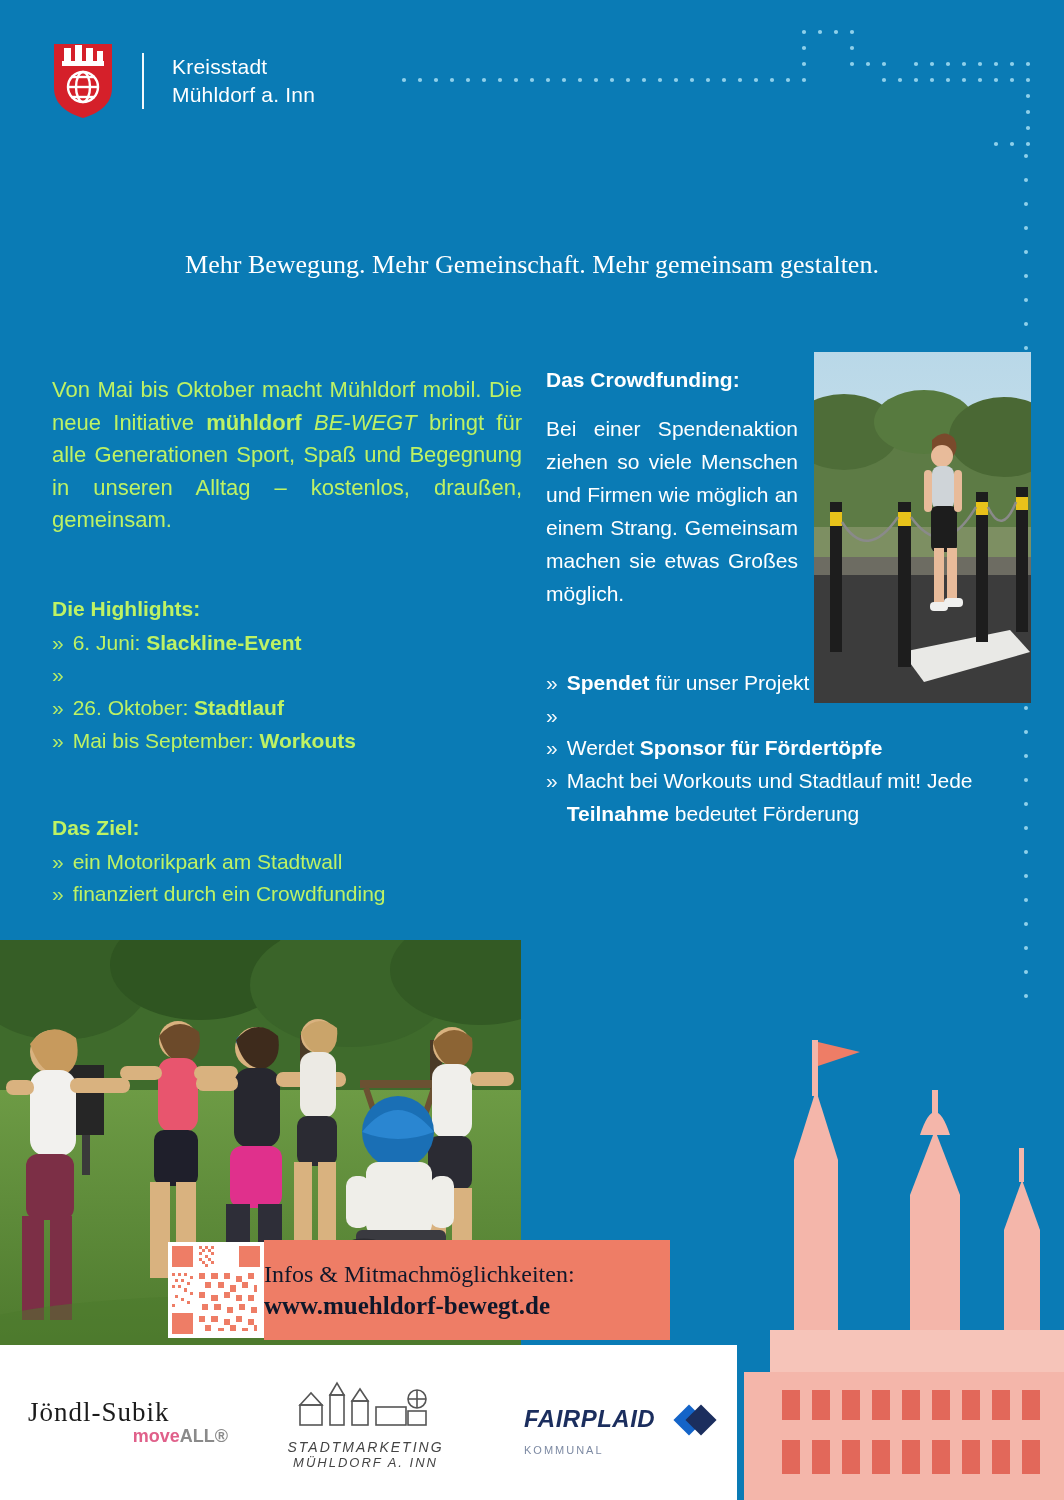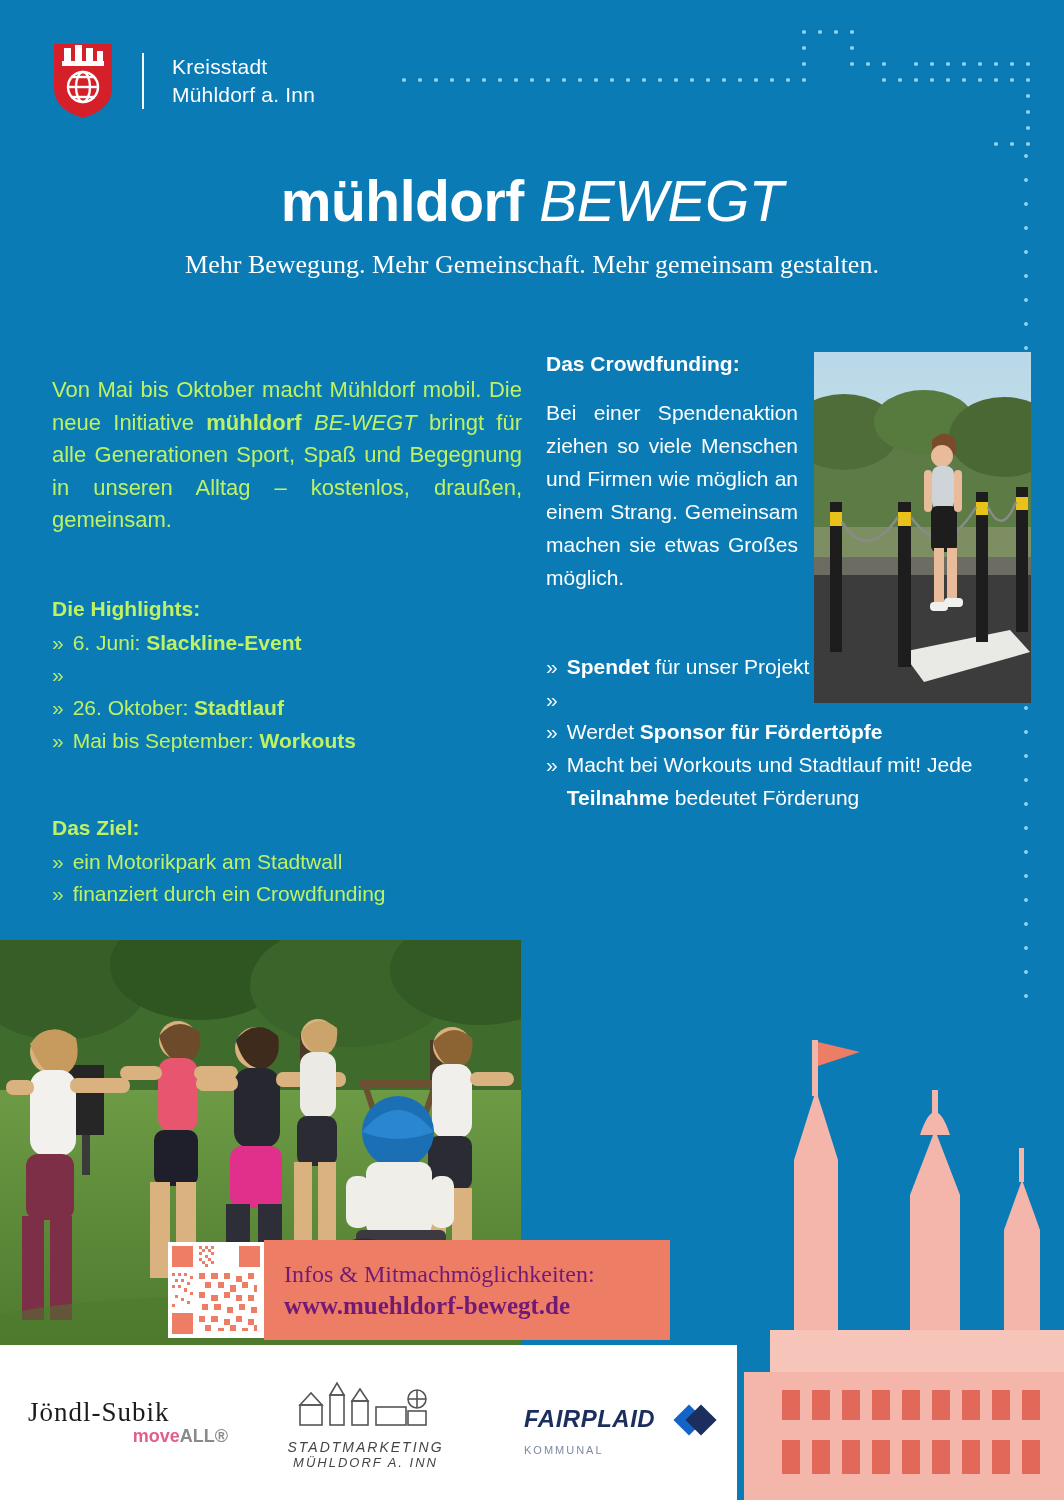--- a/index.html
+++ b/index.html
@@ -28,21 +28,21 @@
     color:#ffffff;font-size:57px;font-weight:700;letter-spacing:-0.5px;
   }
   .title .light{font-weight:300;font-style:italic;}
   .subtitle{
     position:absolute;top:250px;left:0;width:100%;text-align:center;
     color:#ffffff;font-size:26px;font-family:"Liberation Serif",serif;
   }
 
   
   .col-left{position:absolute;top:352px;left:52px;width:470px;color:#bef264;}
-  .col-mid{position:absolute;top:352px;left:546px;width:252px;color:#ffffff;}
+  .col-mid{position:absolute;top:368px;left:546px;width:252px;color:#ffffff;}
   .intro{font-size:22px;line-height:1.48;text-align:justify;}
   .intro b{font-weight:700;}
   .intro i{font-style:italic;font-weight:400;}
 
   .sec-head{font-size:21px;font-weight:700;margin:0 0 6px 0;}
   .list{list-style:none;margin:0;padding:0;}
   .list li{font-size:21px;line-height:1.56;display:flex;gap:9px;}
   .list li .chev{opacity:.95;}
   .list li b{font-weight:700;}
 
@@ -60,23 +60,23 @@
   .photo-left{
     position:absolute;top:940px;left:0;width:521px;height:405px;
     overflow:hidden;background:#3e6b2a;
   }
 
   
   .qr{position:absolute;left:168px;top:1242px;width:96px;height:96px;background:#ffffff;padding:4px;box-sizing:border-box;}
   .qr svg{display:block;}
   .url-banner{
     position:absolute;left:264px;top:1240px;width:406px;height:100px;
-    background:#ee7d66;color:#701a75;
+    background:#ee7d66;color:#0f172a;
     display:flex;flex-direction:column;justify-content:center;
-    padding-left:20px;box-sizing:border-box;
+    box-sizing:border-box;
     font-family:"Liberation Serif",serif;
   }
   .url-banner .l1{font-size:24px;}
   .url-banner .l2{font-size:25px;font-weight:700;margin-top:4px;}
 
   
   .pink-skyline{position:absolute;right:0;bottom:0;width:340px;height:520px;pointer-events:none;}
 
   
   .footer{
@@ -234,24 +234,20 @@
         </g>
       </svg>
     </div>
     <div class="logo-divider"></div>
     <div class="logo-text">
       <div>Kreisstadt</div>
       <div>Mühldorf a. Inn</div>
     </div>
   </div>
 
-  <div class="title">
-    <span>mühldorf</span>
-    <span class="light">BEWEGT</span>
-  </div>
   <div class="subtitle">Mehr Bewegung. Mehr Gemeinschaft. Mehr gemeinsam gestalten.</div>
 
   <div class="col-left">
     <p class="intro"><span>Von Mai bis Oktober macht Mühldorf mobil. Die neue Initiative </span><b>mühldorf </b><i>BE-WEGT</i><span> bringt für alle Generationen Sport, Spaß und Begegnung in unseren Alltag – kostenlos, draußen, gemeinsam.</span></p>
 
     <div class="block-highlights">
       <div class="sec-head">Die Highlights:</div>
       <ul class="list">
         <li>
             <span class="chev">»</span>

